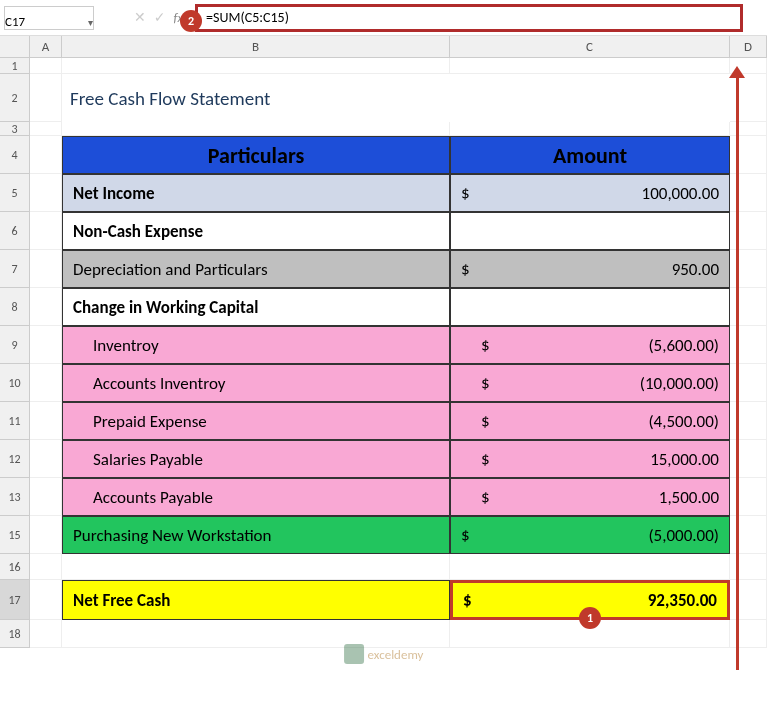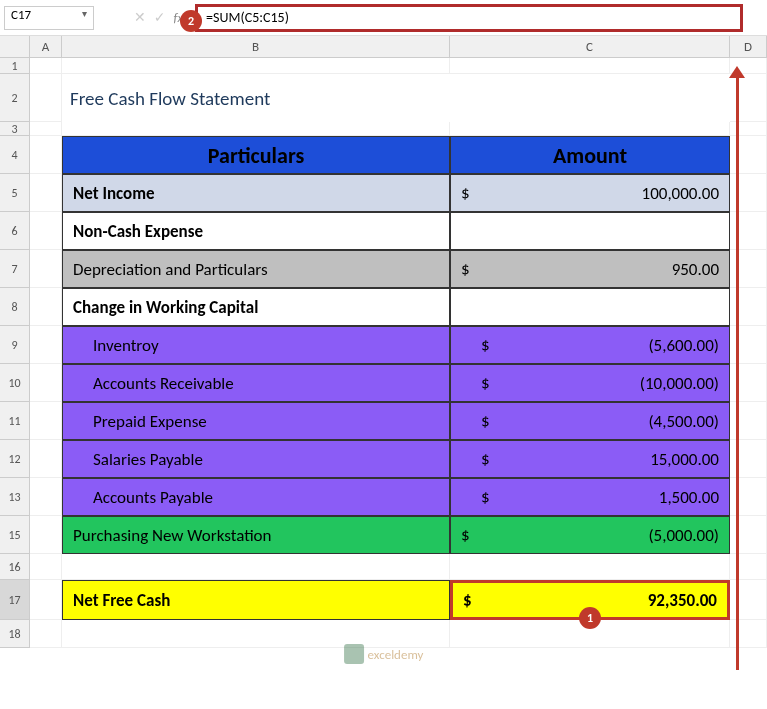--- a/index.html
+++ b/index.html
@@ -1,19 +1,19 @@
 <!DOCTYPE html>
 <html><head>
   <meta charset="utf-8">
   <style>
     * { box-sizing: border-box; margin: 0; padding: 0; }
     body { font-family: Calibri, Arial, sans-serif; background: #fff; width: 767px; height: 709px; position: relative; overflow: hidden; }
     
     .top-bar { display: flex; align-items: center; height: 36px; background: #fff; border-bottom: 1px solid #ddd; padding: 0 4px; }
-    .name-box { width: 90px; height: 24px; border: 1px solid #ccc; background: #fff; padding: 0 6px; font-size: 13px; display: flex; align-items: flex-start; justify-content: space-between; }
+    .name-box { width: 90px; height: 24px; border: 1px solid #ccc; background: #fff; padding: 0 0; font-size: 13px; display: flex; align-items: flex-end; justify-content: space-between; }
     .name-box-dd { font-size: 10px; color: #666; }
     .fx-controls { display: flex; align-items: center; gap: 8px; margin-left: 40px; }
     .fx-btn { color: #ccc; font-size: 14px; }
     .fx-label { font-style: italic; font-size: 13px; color: #888; }
     .formula-bar { flex: 1; height: 28px; border: 3px solid #b02b2b; margin-left: 12px; margin-right: 20px; padding: 0 8px; display: flex; align-items: center; font-size: 14px; background: #fff; position: relative; }
     .badge-2 { position: absolute; left: -18px; top: 3px; width: 22px; height: 22px; border-radius: 50%; background: #c0392b; color: #fff; display: flex; align-items: center; justify-content: center; font-size: 12px; font-weight: bold; z-index: 5; }
     
     .grid-area { position: relative; }
     .col-headers { display: flex; height: 22px; background: #f0f0f0; border-bottom: 1px solid #ccc; }
     .corner { width: 30px; border-right: 1px solid #ccc; background: #f0f0f0; }
@@ -38,21 +38,21 @@
     
     .title-cell { justify-content: center; font-weight: normal; font-size: 19px; color: #1f3a5c; border-bottom: 3px solid #4d88bb; }
     .title-wrap { border: none !important; }
     
     .header-cell { background: #1d4ed8; font-weight: bold; font-size: 22px; justify-content: center; border: 1px solid #333 !important; }
     .data-b { border: 1px solid #333 !important; padding-left: 10px; }
     .data-c { border: 1px solid #333 !important; display: flex; justify-content: space-between; padding: 0 10px; }
     
     .blue-light { background: #d0d8e8; }
     .gray-row { background: #bfbfbf; }
-    .tan-row { background: #8b5cf6; padding-left: 30px; }
+    .tan-row { background: #f9a8d4; padding-left: 30px; }
     .blue-med { background: #22c55e; }
     .yellow-row { background: #ffff00; font-weight: bold; }
     .bold { font-weight: bold; }
     
     .highlight-17 { border: 3px solid #c0392b !important; position: relative; }
     .badge-1 { position: absolute; left: 50%; bottom: -12px; transform: translateX(-50%); width: 22px; height: 22px; border-radius: 50%; background: #c0392b; color: #fff; display: flex; align-items: center; justify-content: center; font-size: 12px; font-weight: bold; z-index: 5; }
     
     .arrow-line { position: absolute; right: 28px; top: 36px; width: 3px; height: 598px; background: #c0392b; z-index: 3; }
     .arrow-head-up { position: absolute; right: 22px; top: 30px; width: 0; height: 0; border-left: 8px solid transparent; border-right: 8px solid transparent; border-bottom: 12px solid #c0392b; z-index: 4; }
     
@@ -168,21 +168,21 @@
         <div class="cell col-C rn data-c tan-row">
           <span>$</span>
           <span>(5,600.00)</span>
         </div>
         <div class="cell col-D rn"></div>
       </div>
 
     <div class="row rn">
         <div class="row-h rn">10</div>
         <div class="cell col-A rn"></div>
-        <div class="cell col-B rn data-b tan-row">Accounts Receivable</div>
+        <div class="cell col-B rn data-b tan-row">Accounts Inventroy</div>
         <div class="cell col-C rn data-c tan-row">
           <span>$</span>
           <span>(10,000.00)</span>
         </div>
         <div class="cell col-D rn"></div>
       </div>
 
     <div class="row rn">
         <div class="row-h rn">11</div>
         <div class="cell col-A rn"></div>

